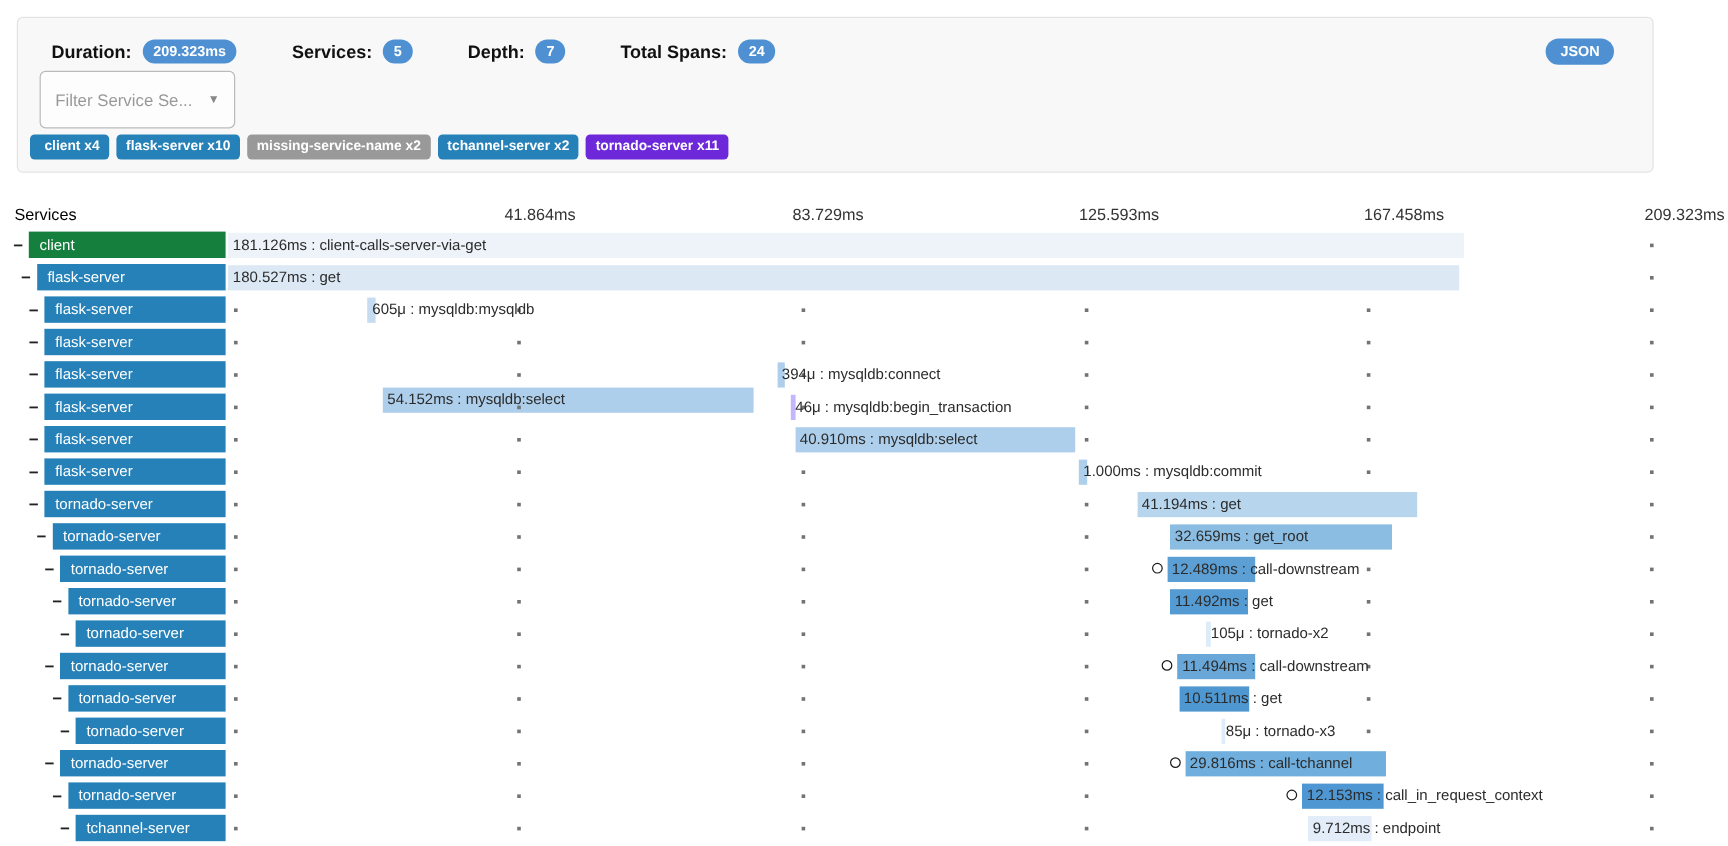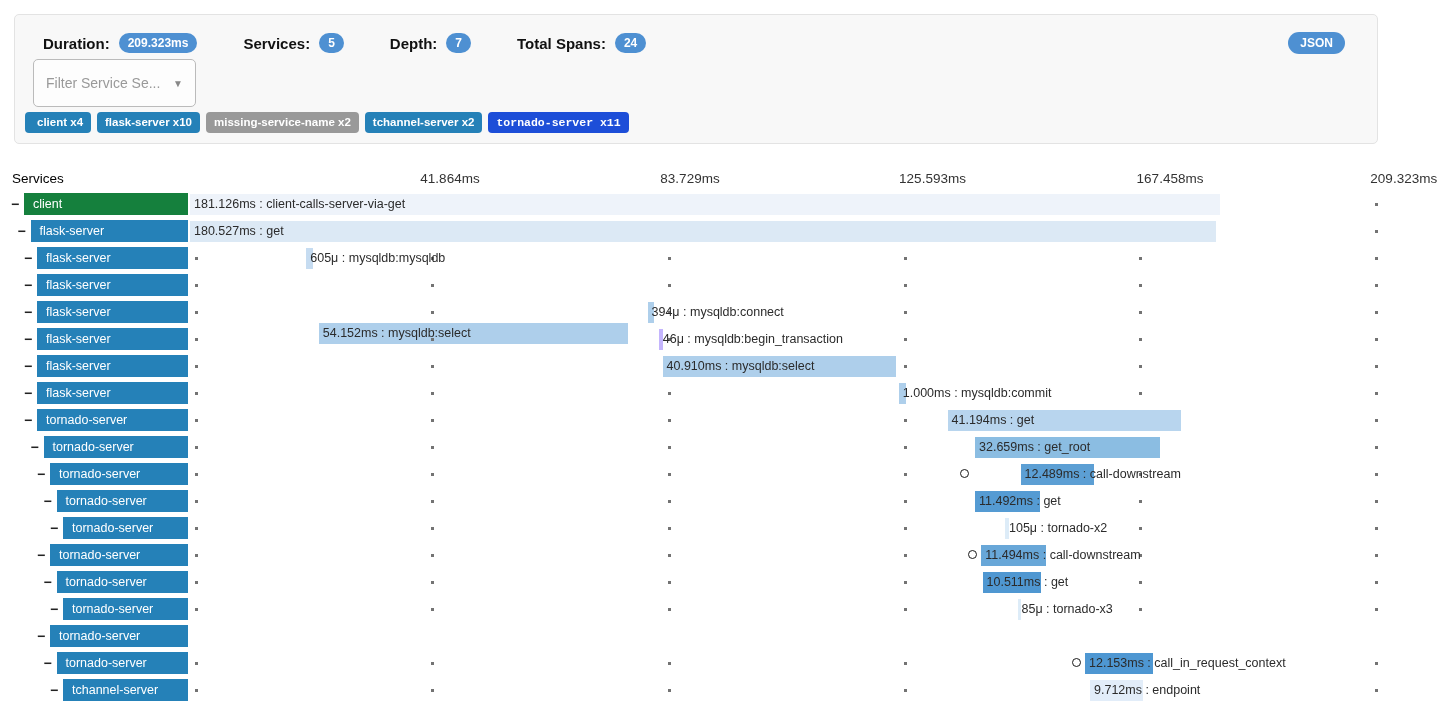--- a/index.html
+++ b/index.html
@@ -84,21 +84,21 @@
       <div class="filter-select">
         <span>Filter Service Se...</span>
         <span class="filter-caret">▼</span>
       </div>
     </div>
     <div class="tags-row" id="tags-row">
         <span class="tag" style="background: rgb(37, 129, 184); padding-left: 12px;">client x4</span>
         <span class="tag" style="background: rgb(37, 129, 184);">flask-server x10</span>
         <span class="tag" style="background: rgb(153, 153, 153);">missing-service-name x2</span>
         <span class="tag" style="background: rgb(37, 129, 184);">tchannel-server x2</span>
-        <span class="tag" style="background: #1d4ed8; font-family: Liberation Mono, monospace;">tornado-server x11</span>
+        <span class="tag" style="background: #6d28d9;">tornado-server x11</span>
       </div>
   </div>
 
   <div class="timeline">
     <div class="tl-header">
       <span class="services-label">Services</span>
       <div class="ticks" id="ticks">
           <span class="tick" style="left: 20.8%;">41.864ms</span>
           <span class="tick" style="left: 40%;">83.729ms</span>
           <span class="tick" style="left: 59.4%;">125.593ms</span>
@@ -283,21 +283,21 @@
             <span class="svc-box" style="left: 50px; background: rgb(37, 129, 184);">tornado-server</span>
           </div>
           <div class="bar-col">
             <span class="dot" style="left: 0.4%;"></span>
             <span class="dot" style="left: 19.3%;"></span>
             <span class="dot" style="left: 38.2%;"></span>
             <span class="dot" style="left: 57.1%;"></span>
             <span class="dot" style="left: 75.9%;"></span>
             <span class="dot" style="left: 94.8%;"></span>
             <span class="marker-circle" style="left: calc(62.6% - 13px);"></span>
-            <div class="bar" style="left: 62.6%; width: 5.9%; background: rgb(92, 159, 212); margin-left: 48px;">
+            <div class="bar" style="left: 62.6%; width: 5.9%; background: rgb(92, 159, 212);">
               <span class="bar-label">12.489ms : call-downstream</span>
             </div>
           </div>
         </div>
         <div class="row">
           <div class="svc-col">
             <span class="collapse-toggle" style="left: 43.5px;">−</span>
             <span class="svc-box" style="left: 56.5px; background: rgb(37, 129, 184);">tornado-server</span>
           </div>
           <div class="bar-col">
@@ -379,20 +379,32 @@
             <div class="bar" style="left: 66.2%; width: 0.3%; background: rgb(221, 236, 248);">
               <span class="bar-label">85μ : tornado-x3</span>
             </div>
           </div>
         </div>
         <div class="row">
           <div class="svc-col">
             <span class="collapse-toggle" style="left: 37px;">−</span>
             <span class="svc-box" style="left: 50px; background: rgb(37, 129, 184);">tornado-server</span>
           </div>
+          <div class="bar-col">
+            <span class="dot" style="left: 0.4%;"></span>
+            <span class="dot" style="left: 19.3%;"></span>
+            <span class="dot" style="left: 38.2%;"></span>
+            <span class="dot" style="left: 57.1%;"></span>
+            <span class="dot" style="left: 75.9%;"></span>
+            <span class="dot" style="left: 94.8%;"></span>
+            <span class="marker-circle" style="left: calc(63.8% - 13px);"></span>
+            <div class="bar" style="left: 63.8%; width: 13.4%; background: rgb(111, 174, 221);">
+              <span class="bar-label">29.816ms : call-tchannel</span>
+            </div>
+          </div>
         </div>
         <div class="row">
           <div class="svc-col">
             <span class="collapse-toggle" style="left: 43.5px;">−</span>
             <span class="svc-box" style="left: 56.5px; background: rgb(37, 129, 184);">tornado-server</span>
           </div>
           <div class="bar-col">
             <span class="dot" style="left: 0.4%;"></span>
             <span class="dot" style="left: 19.3%;"></span>
             <span class="dot" style="left: 38.2%;"></span>

